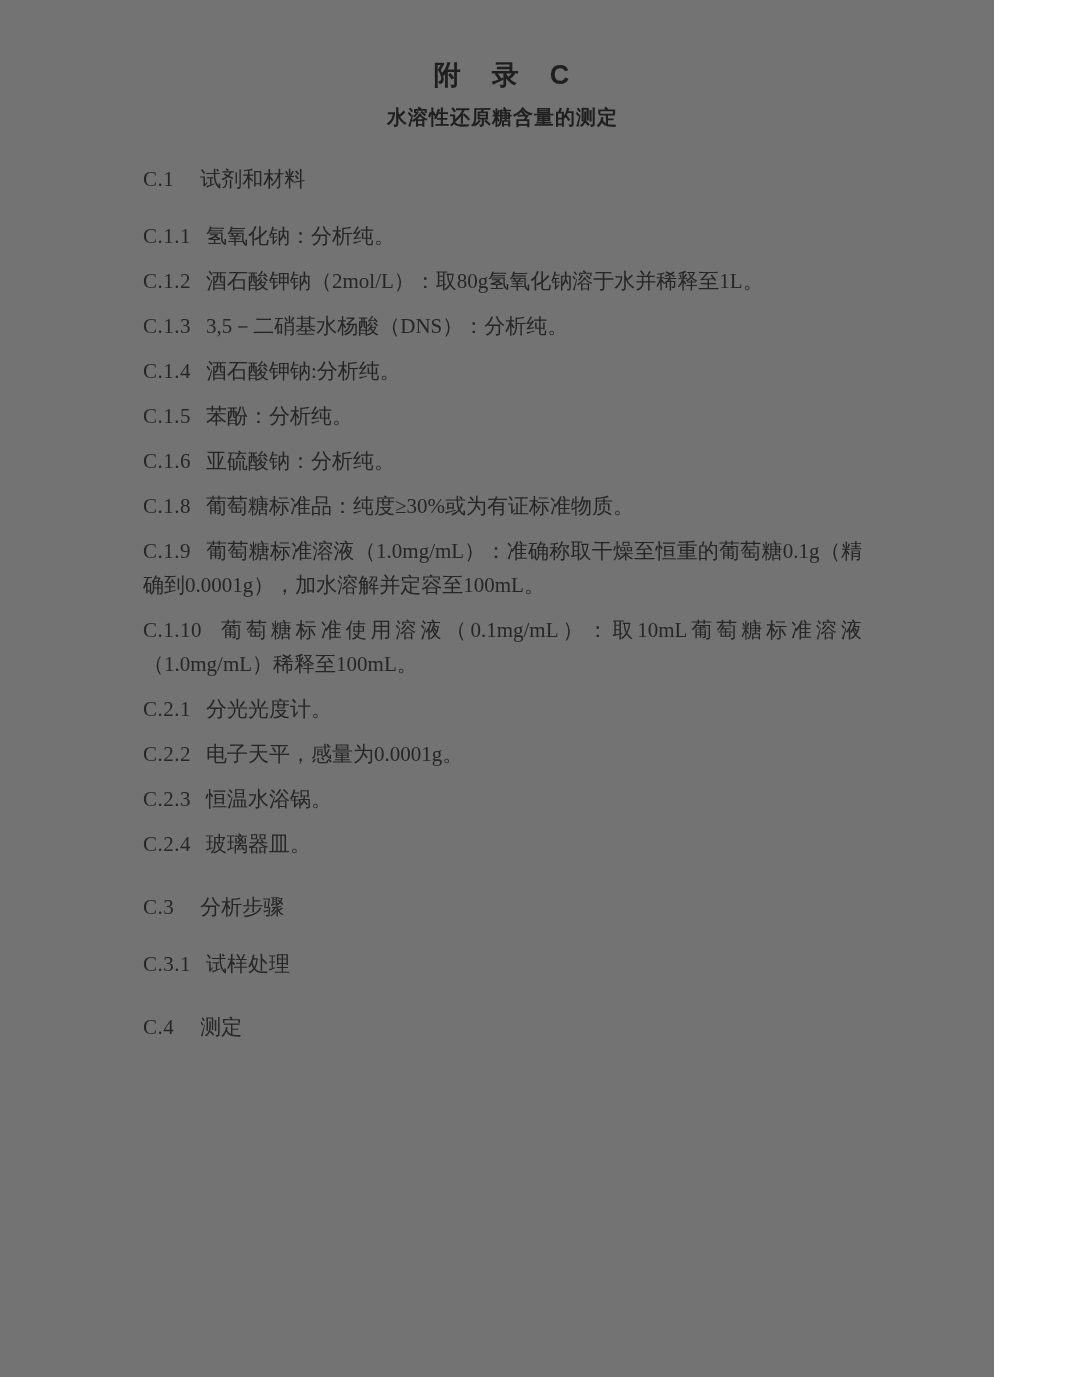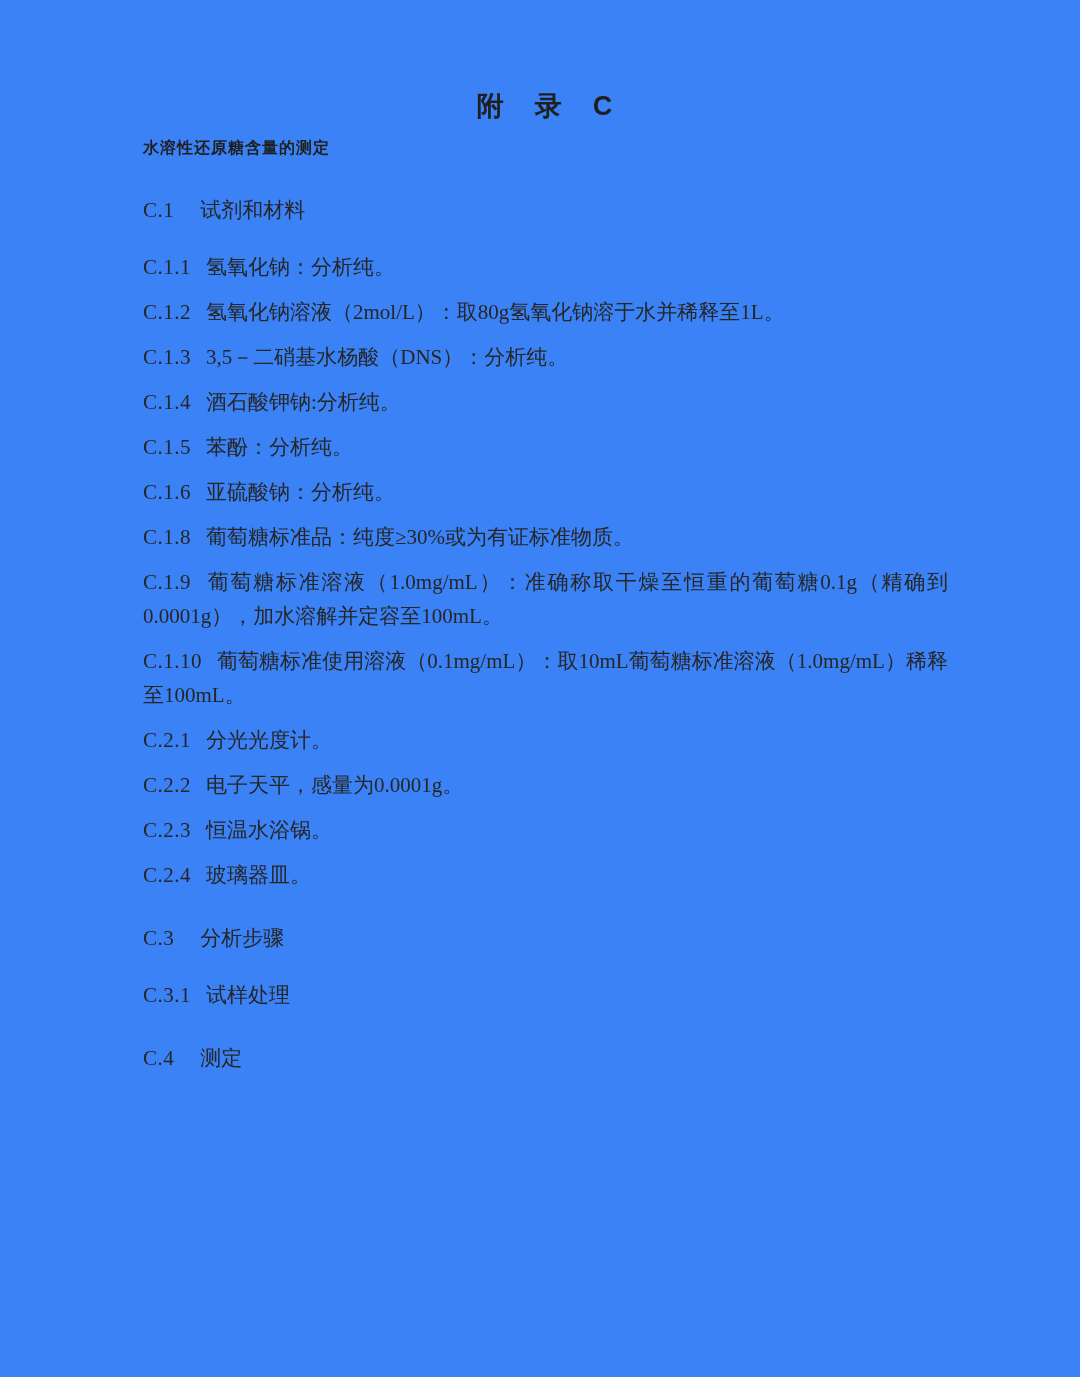--- a/index.html
+++ b/index.html
@@ -9,40 +9,41 @@
   }
   body {
     width: 1080px;
     height: 1377px;
     overflow: hidden;
     font-family: "Liberation Serif", "DejaVu Serif", serif;
     color: #262626;
   }
   .page {
     box-sizing: border-box;
-    width: 1080px;
+    width: 994px;
     height: 1377px;
-    padding: 86px 132px 10px 143px;
-    background: #3b82f6;
+    padding: 55px 132px 10px 143px;
+    background: #737373;
   }
   .doc-title {
     margin: 0;
     text-align: center;
     font-family: "Liberation Sans", "DejaVu Sans", sans-serif;
     font-weight: bold;
     font-size: 27px;
     line-height: 40px;
     letter-spacing: 2px;
     color: #1f1f1f;
   }
   .doc-subtitle {
     margin: 6px 0 14px 0;
+    text-align: center;
     font-family: "Liberation Sans", "DejaVu Sans", sans-serif;
     font-weight: bold;
-    font-size: 16px;
+    font-size: 20px;
     line-height: 32px;
     letter-spacing: 1px;
     color: #1f1f1f;
   }
   .clauses { display: block; }
   .clause {
     margin: 11px 0 0 0;
     font-size: 21px;
     line-height: 34px;
     text-align: justify;
@@ -63,21 +64,21 @@
 </style>
 </head>
 <body>
 
 <main class="page">
   <h1 class="doc-title">附　录　C</h1>
   <h2 class="doc-subtitle">水溶性还原糖含量的测定</h2>
   <section class="clauses">
       <p class="clause heading"><span class="num">C.1</span><span class="text">试剂和材料</span></p>
       <p class="clause item"><span class="num">C.1.1</span><span class="text">氢氧化钠：分析纯。</span></p>
-      <p class="clause item"><span class="num">C.1.2</span><span class="text">氢氧化钠溶液（2mol/L）：取80g氢氧化钠溶于水并稀释至1L。</span></p>
+      <p class="clause item"><span class="num">C.1.2</span><span class="text">酒石酸钾钠（2mol/L）：取80g氢氧化钠溶于水并稀释至1L。</span></p>
       <p class="clause item"><span class="num">C.1.3</span><span class="text">3,5－二硝基水杨酸（DNS）：分析纯。</span></p>
       <p class="clause item"><span class="num">C.1.4</span><span class="text">酒石酸钾钠:分析纯。</span></p>
       <p class="clause item"><span class="num">C.1.5</span><span class="text">苯酚：分析纯。</span></p>
       <p class="clause item"><span class="num">C.1.6</span><span class="text">亚硫酸钠：分析纯。</span></p>
       <p class="clause item"><span class="num">C.1.8</span><span class="text">葡萄糖标准品：纯度≥30%或为有证标准物质。</span></p>
       <p class="clause item"><span class="num">C.1.9</span><span class="text">葡萄糖标准溶液（1.0mg/mL）：准确称取干燥至恒重的葡萄糖0.1g（精确到0.0001g），加水溶解并定容至100mL。</span></p>
       <p class="clause item"><span class="num">C.1.10</span><span class="text">葡萄糖标准使用溶液（0.1mg/mL）：取10mL葡萄糖标准溶液（1.0mg/mL）稀释至100mL。</span></p>
       <p class="clause item"><span class="num">C.2.1</span><span class="text">分光光度计。</span></p>
       <p class="clause item"><span class="num">C.2.2</span><span class="text">电子天平，感量为0.0001g。</span></p>
       <p class="clause item"><span class="num">C.2.3</span><span class="text">恒温水浴锅。</span></p>

